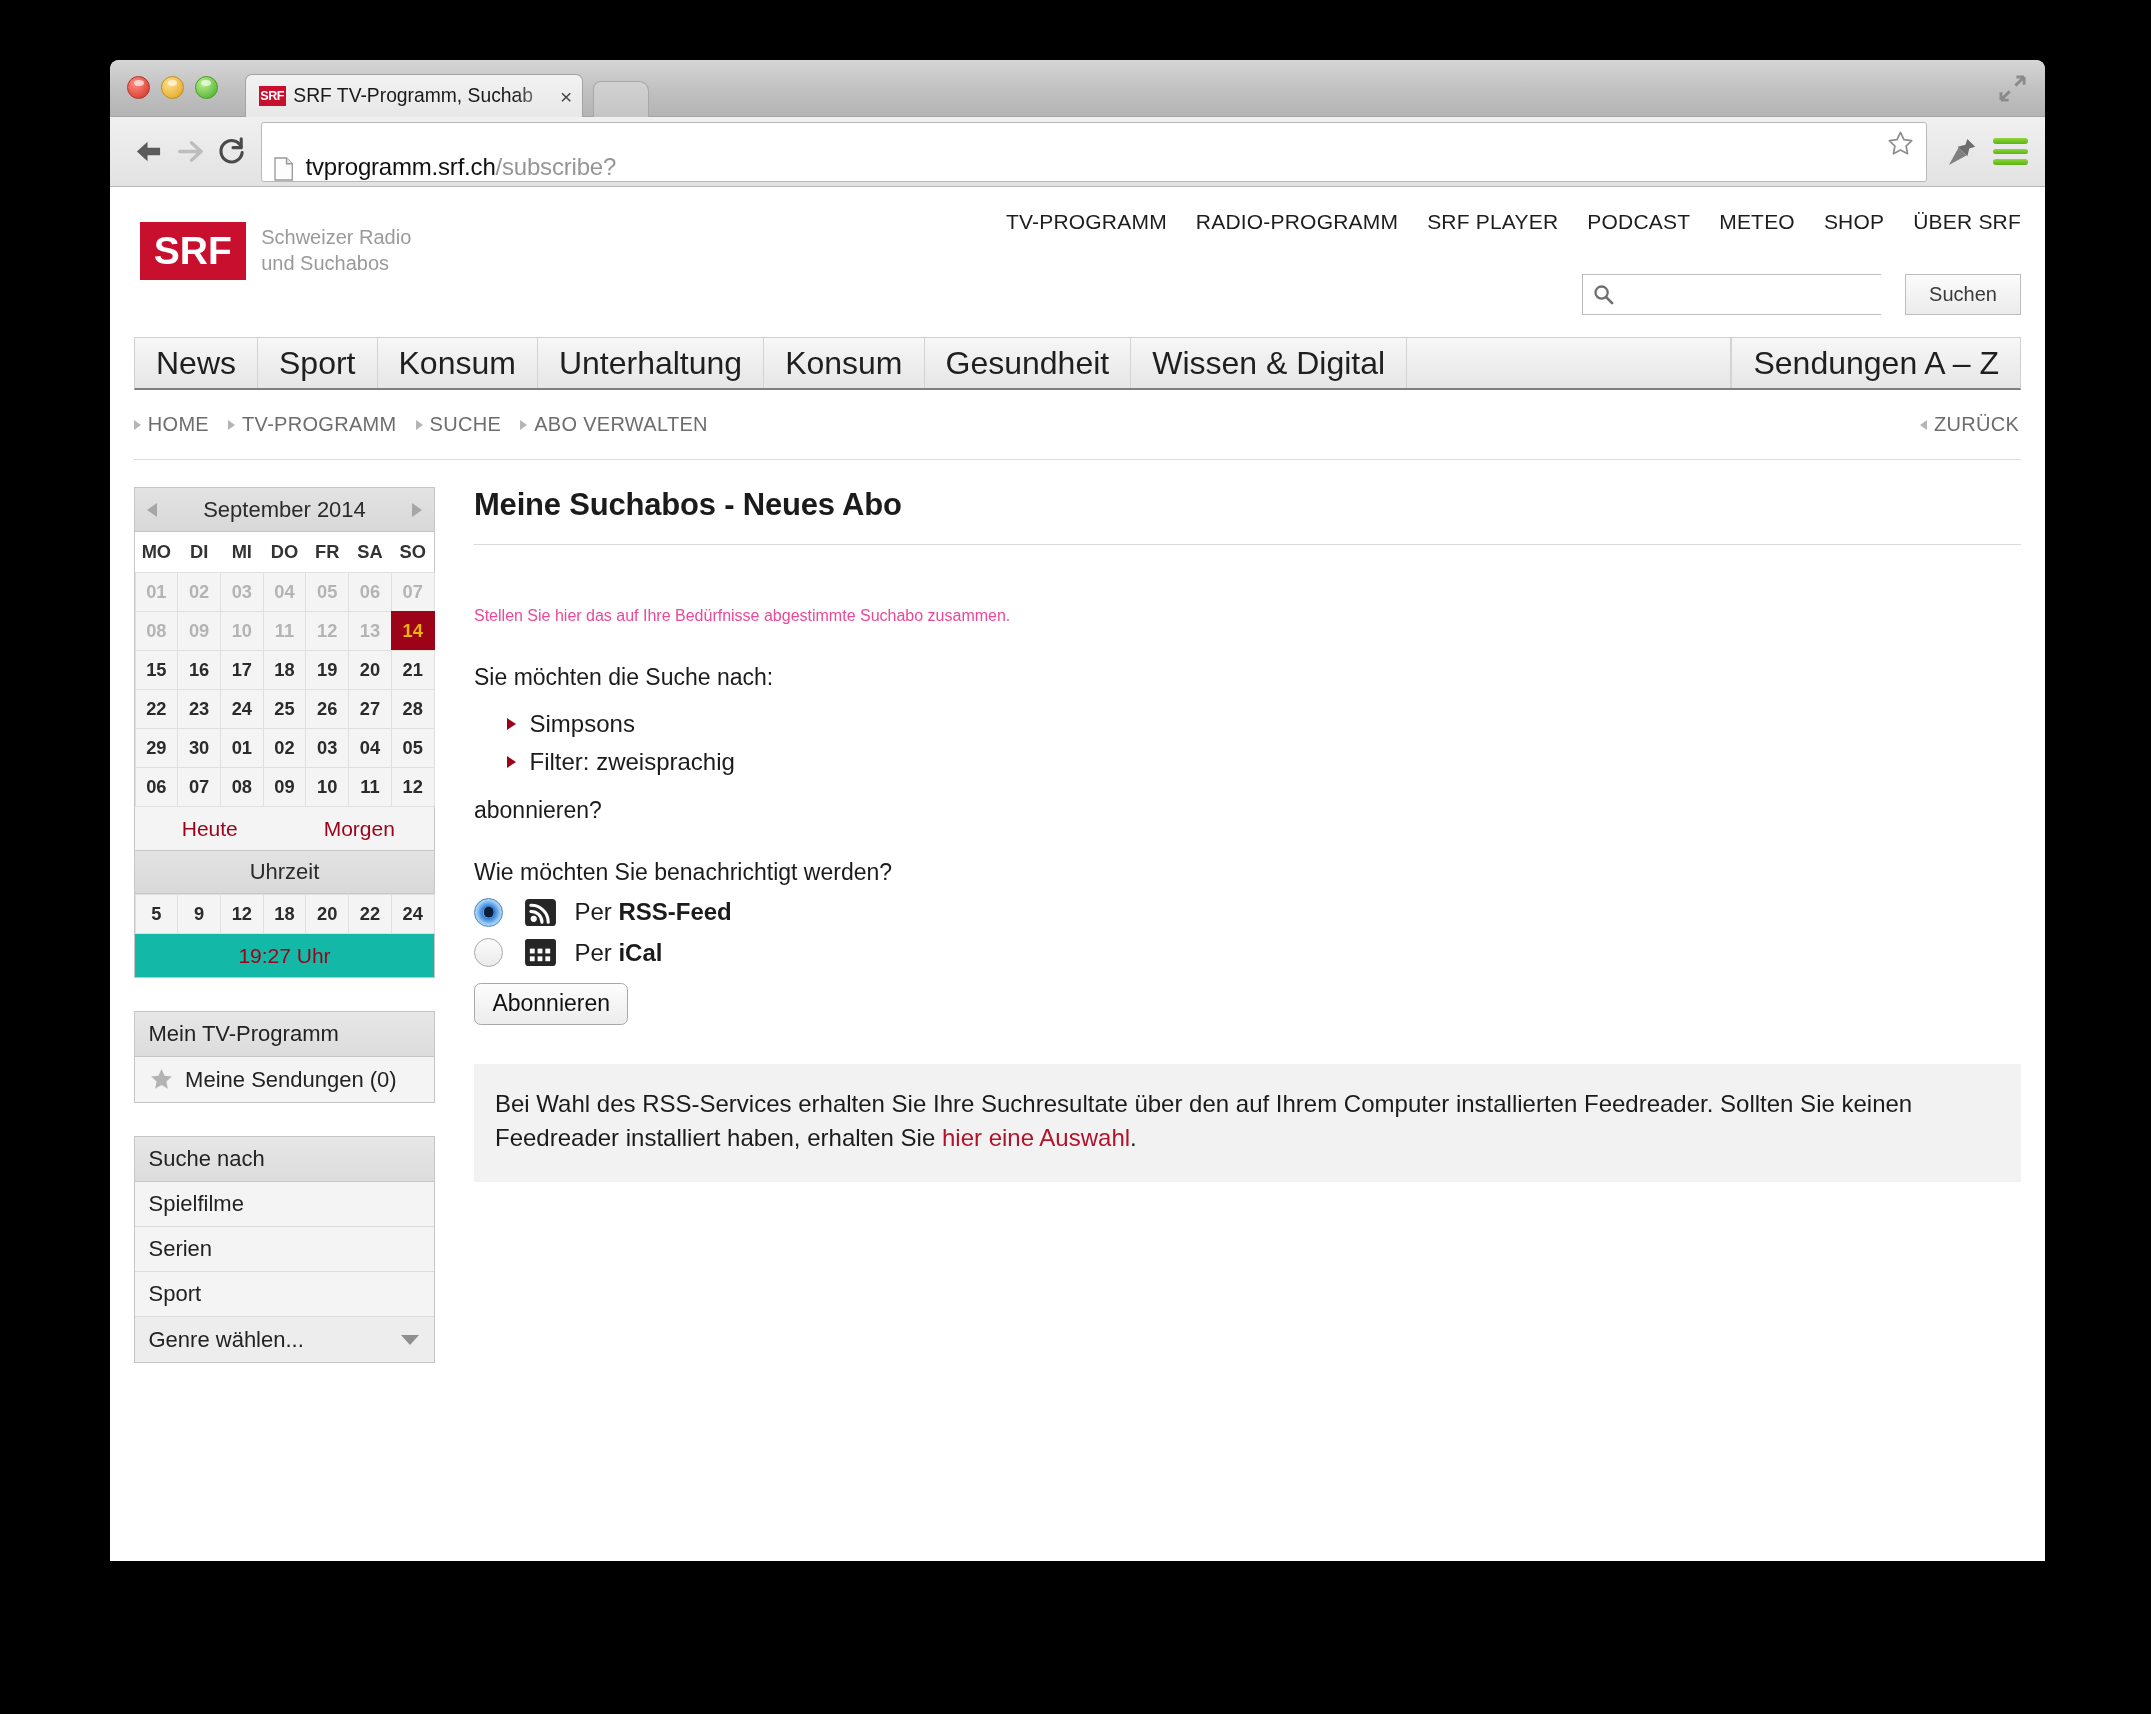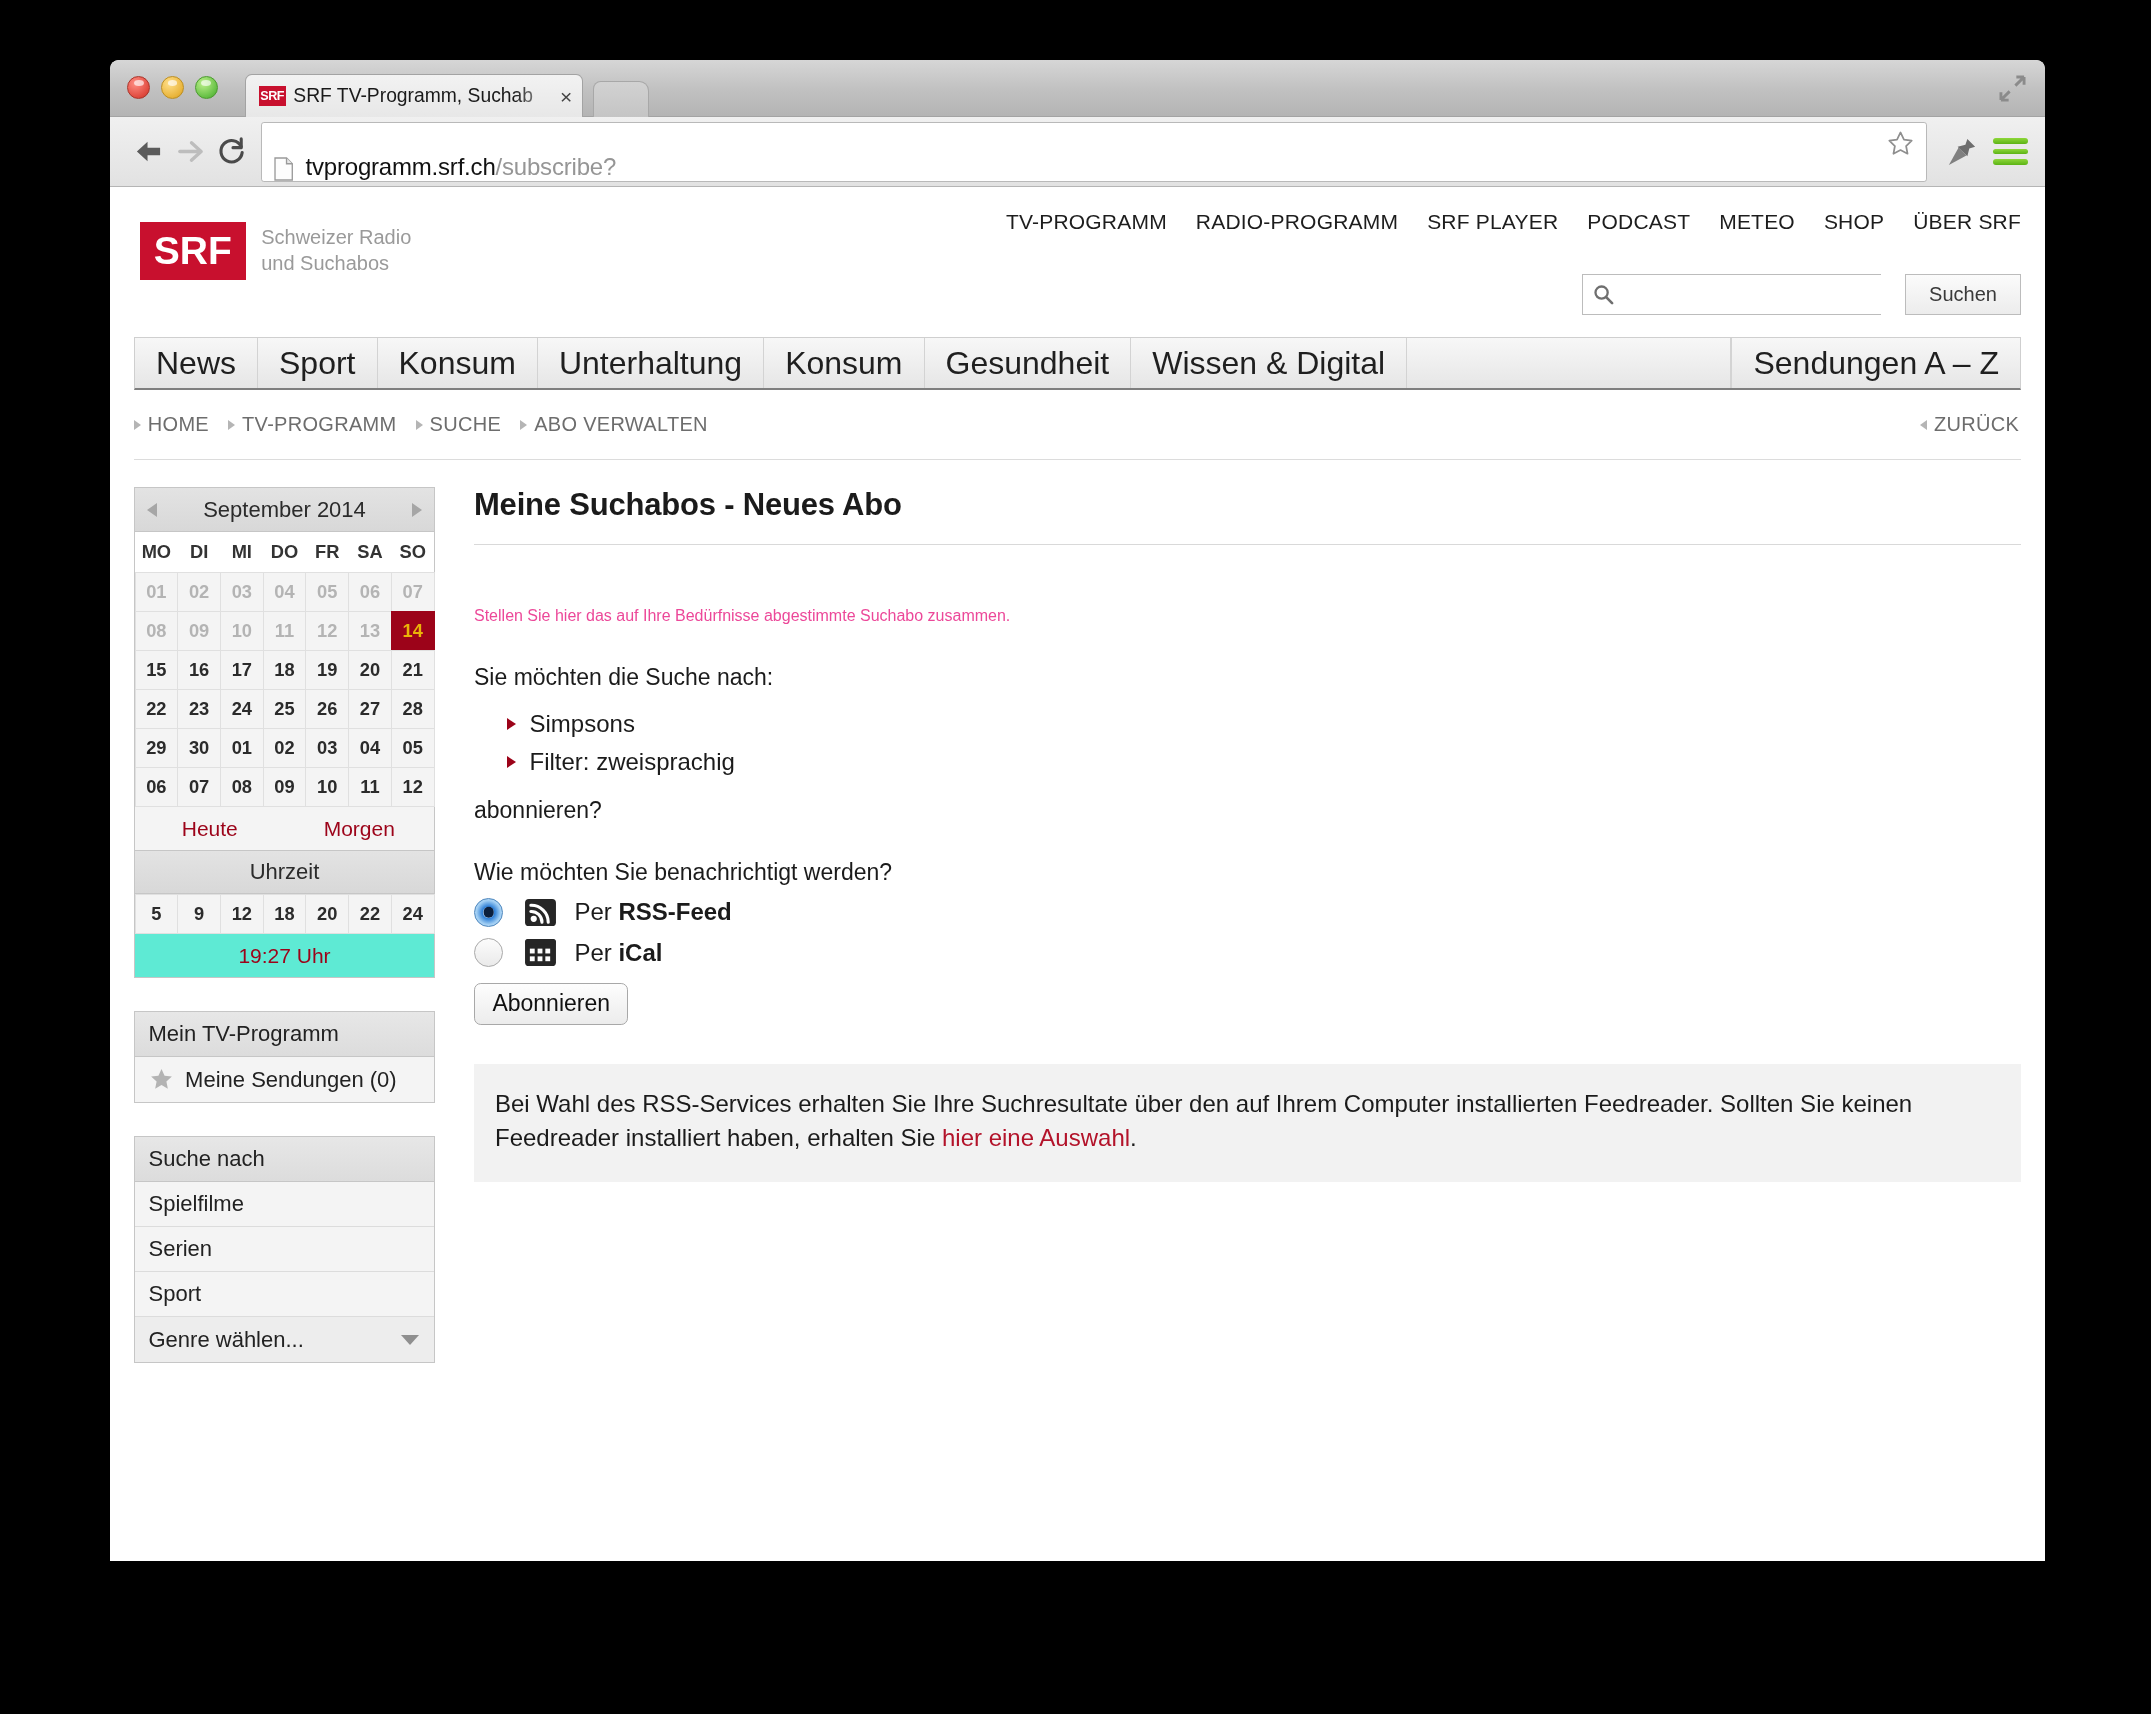--- a/index.html
+++ b/index.html
@@ -237,21 +237,21 @@
     font-size: 22px; color: #2b2b2b;
   }
   #cal-hours { display: flex; }
   #cal-hours div {
     flex: 1; height: 40px; display: flex; align-items: center; justify-content: center;
     font-size: 18.3px; font-weight: bold; color: #2b2b2b;
     background: #f4f4f4; border: 1px solid #e0e0e0; margin: -0.5px; cursor: pointer;
   }
   #cal-now {
     height: 44px; display: flex; align-items: center; justify-content: center;
-    font-size: 21px; color: #9c0319; background: #5eead4; border-top: 1px solid #d7d7d7;
+    font-size: 21px; color: #9c0319; background: #14b8a6; border-top: 1px solid #d7d7d7;
   }
 
   
   .side-box { margin-top: 33px; border: 1px solid #c6c6c6; }
   .side-box-head {
     height: 45px; background: linear-gradient(to bottom,#e7e7e7,#dcdcdc);
     display: flex; align-items: center; padding-left: 13.5px;
     font-size: 22px; color: #222; border-bottom: 1px solid #c6c6c6;
   }
   .side-row {

